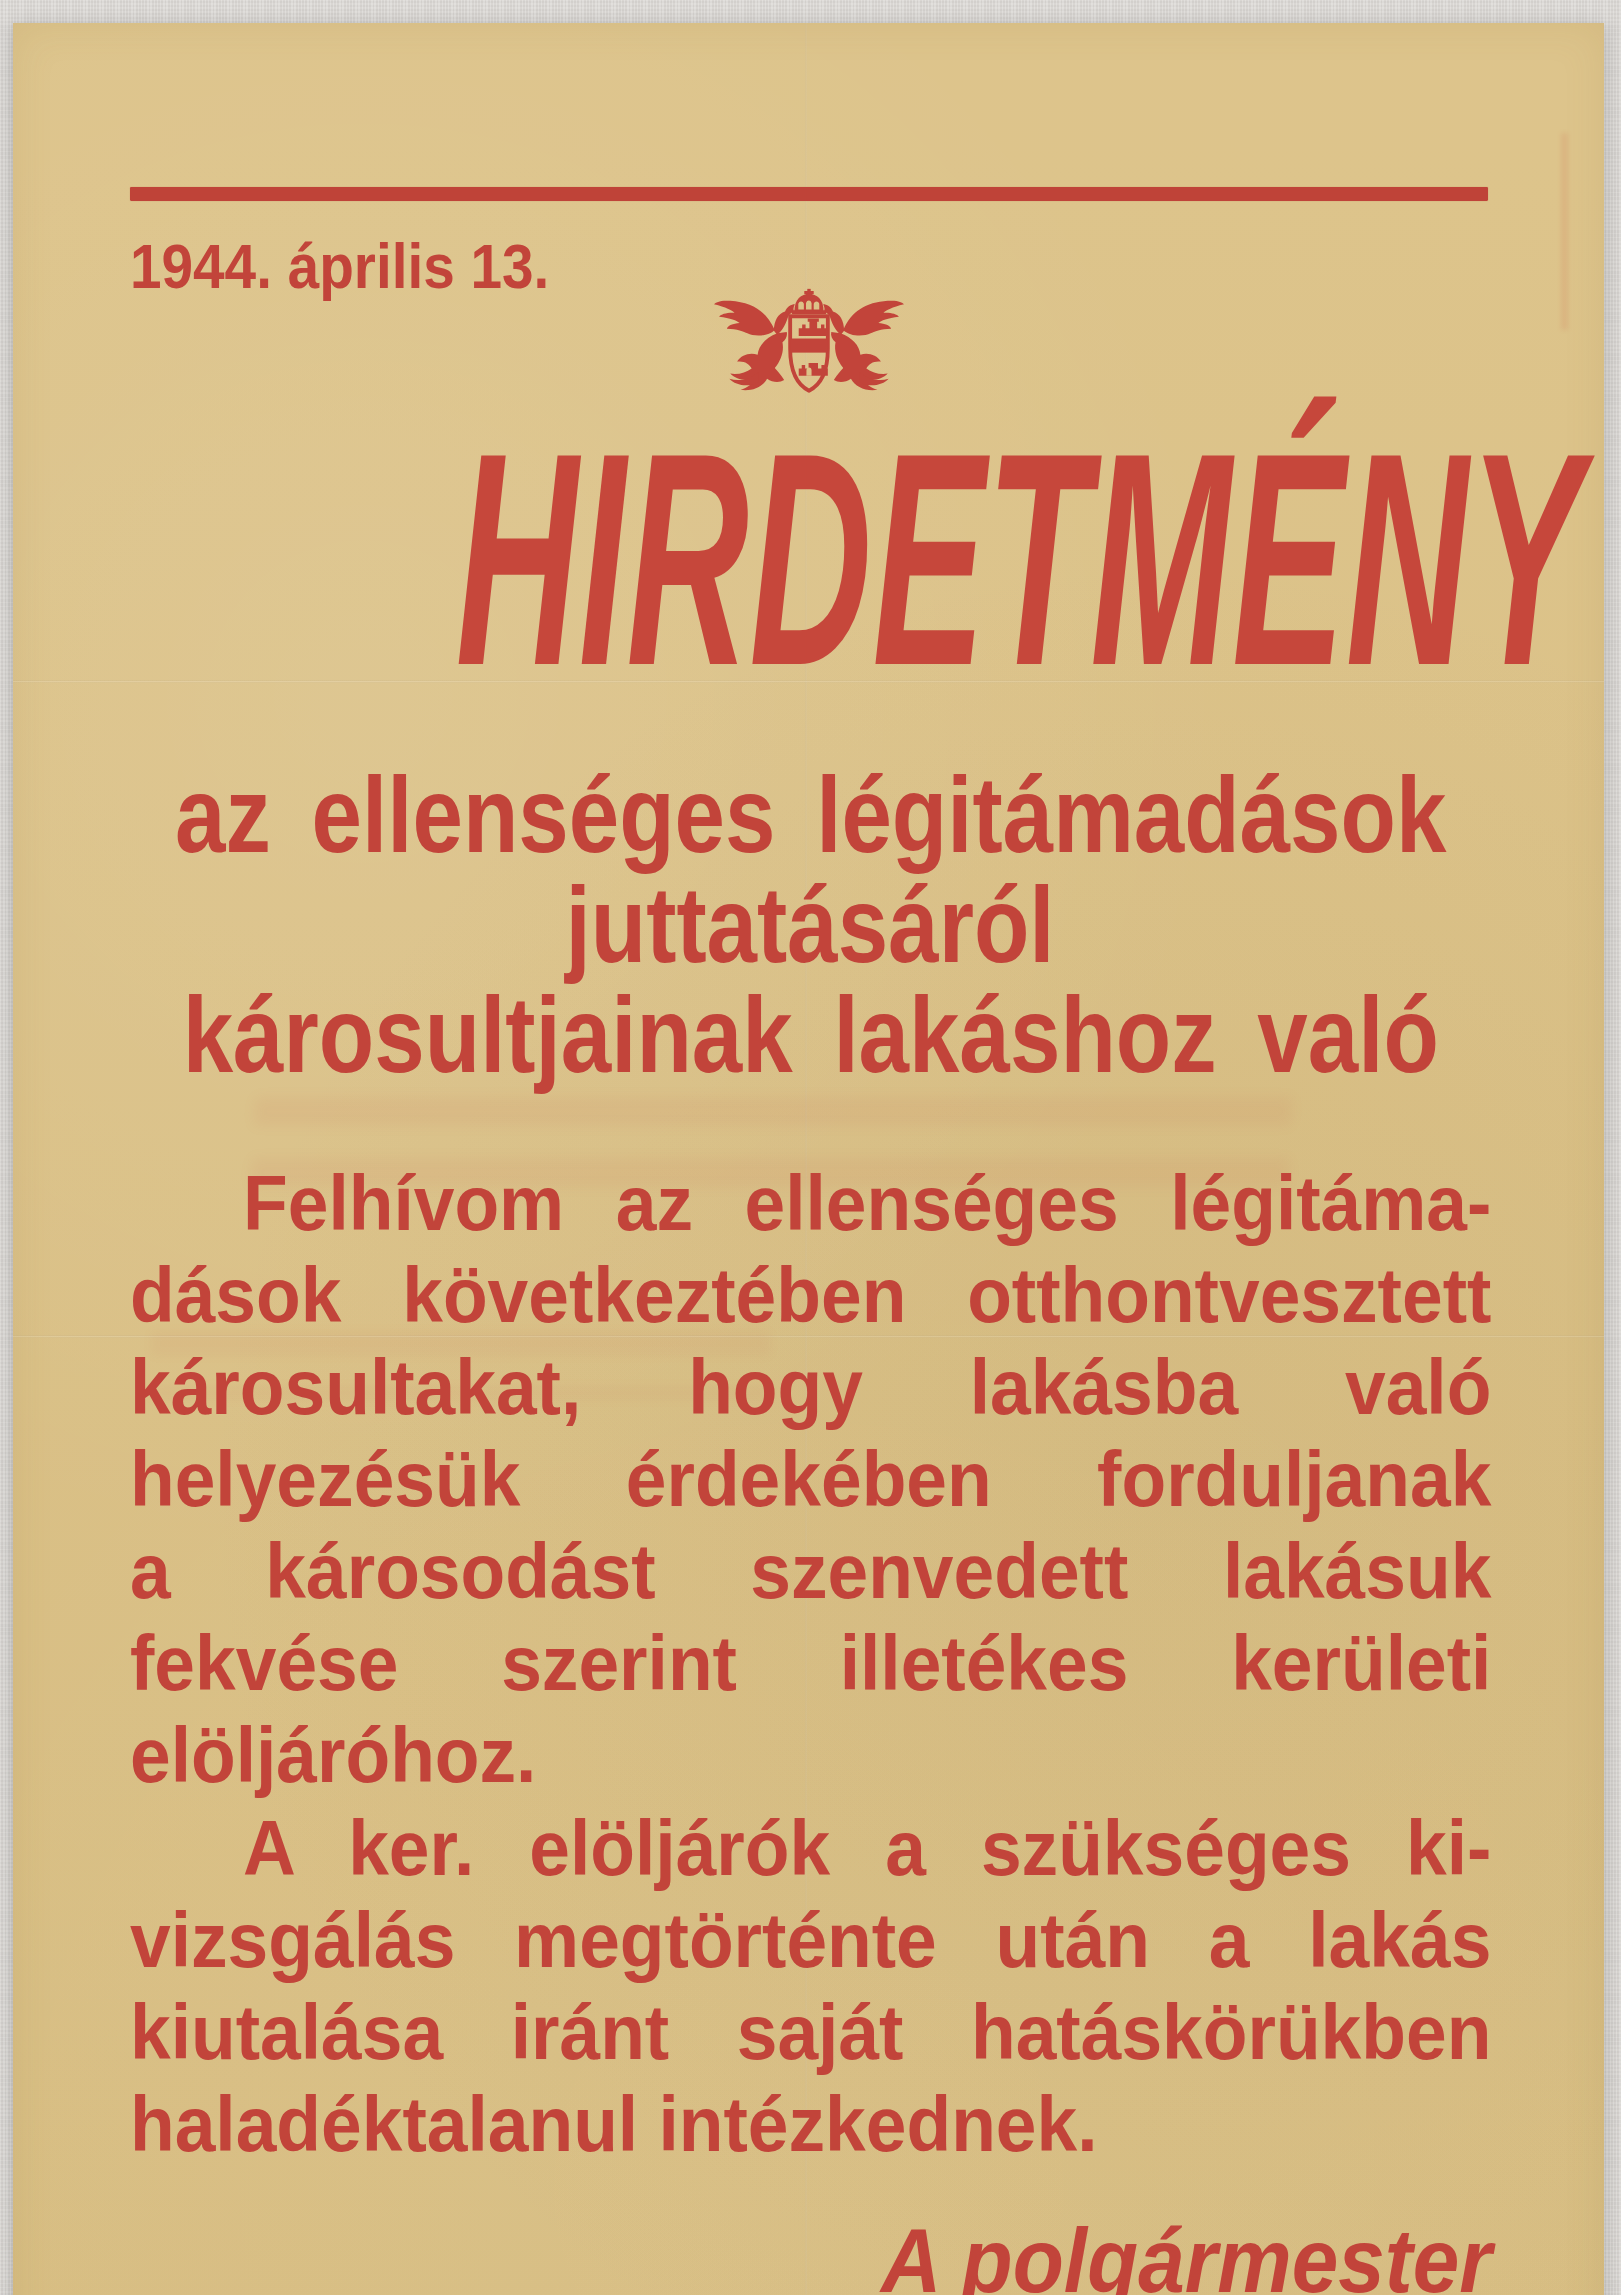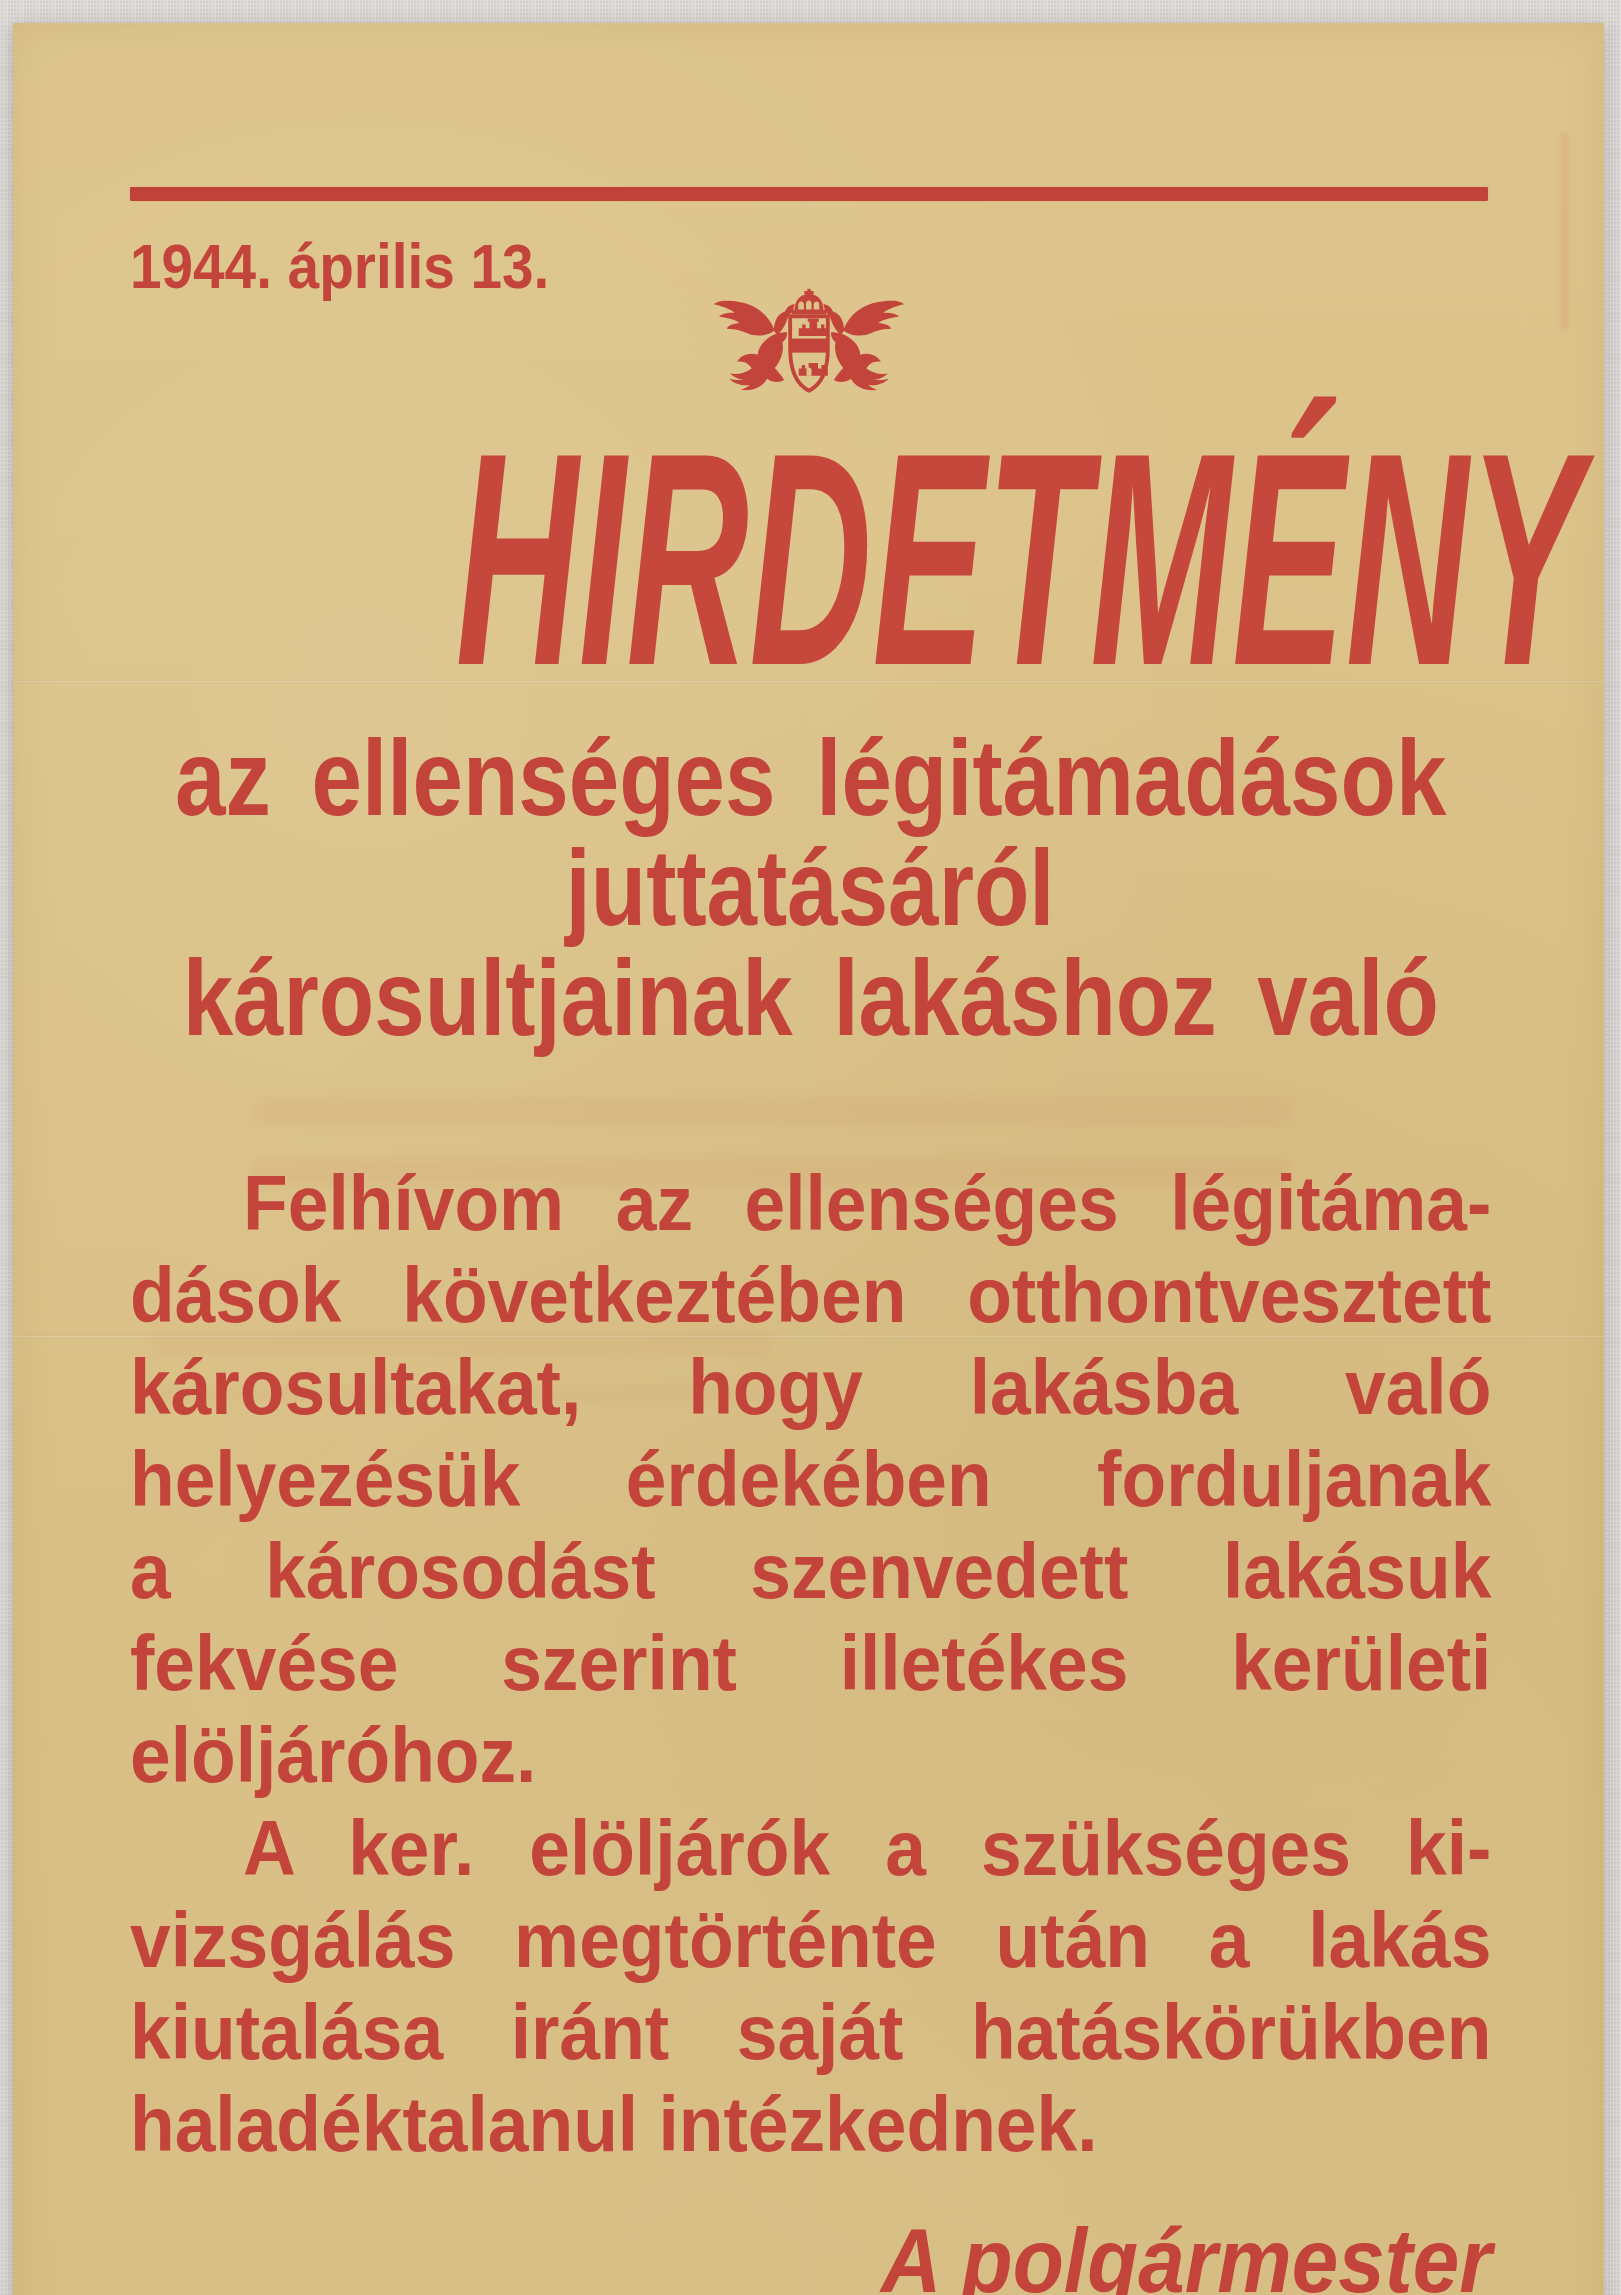--- a/index.html
+++ b/index.html
@@ -39,21 +39,21 @@
   .rule{position:absolute;left:117px;top:164px;width:1358px;height:13.8px;background:#bf4338;
     border-radius:1.4px;box-shadow:0 0 0.9px rgba(191,67,56,.6);}
   .date-line{position:absolute;left:117px;top:209px;line-height:69px;font-size:63px;font-weight:bold;
     white-space:nowrap;transform:scaleX(0.90);transform-origin:0 50%;}
   .emblem{position:absolute;left:50%;top:265px;transform:translateX(-50%);width:197px;height:107px;}
 
   .big-title{position:absolute;left:0;top:376px;width:1591px;display:flex;justify-content:flex-start;font-style:italic;}
   .big-title span{display:inline-block;white-space:nowrap;font-size:303px;line-height:321px;font-weight:bold;
     letter-spacing:0.9px;transform:scaleX(0.56);transform-origin:50% 50%;color:#c6473b;}
 
-  .subtitle{position:absolute;left:117px;top:700px;width:1361px;}
+  .subtitle{position:absolute;left:117px;top:737px;width:1361px;}
   .sub-line{display:flex;justify-content:center;height:110px;line-height:110px;}
   .sub-line span{display:inline-block;white-space:nowrap;font-size:108px;font-weight:bold;word-spacing:18.4px;
     transform:scaleX(0.84);transform-origin:50% 50%;}
 
   .para{position:absolute;left:117px;width:1433px;transform:scaleX(0.95);transform-origin:0 50%;
     font-size:77px;font-weight:bold;line-height:92px;}
   .para-1{top:1134px;}
   .para-2{top:1779px;}
   .jline{text-align:justify;text-align-last:justify;height:92px;}
   .jline.indent{padding-left:119px;}

